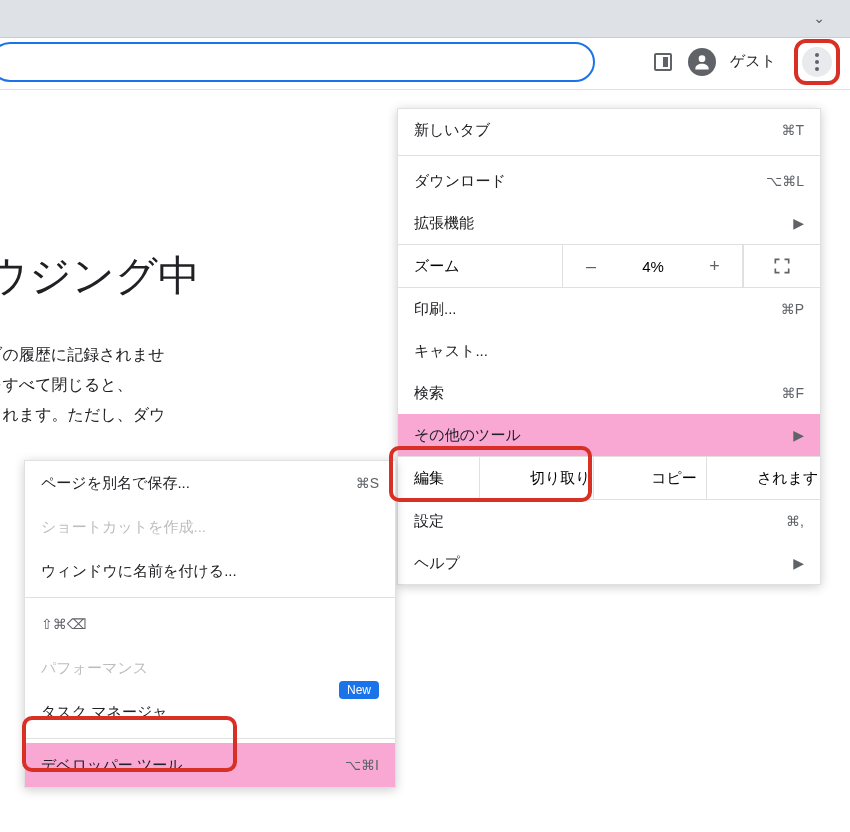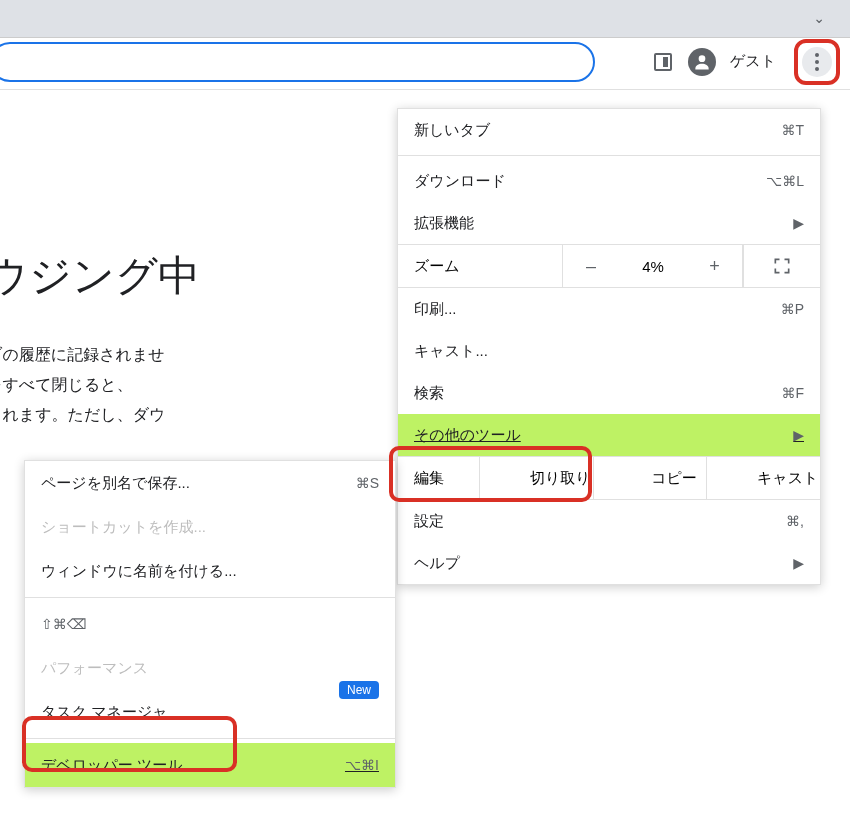--- a/index.html
+++ b/index.html
@@ -121,21 +121,21 @@
       padding: 0 16px;
       font-size: 15px;
       color: #202124;
       cursor: pointer;
     }
     .menu-item.disabled { color: #bdbdbd; cursor: default; }
     .menu-item .label { flex: 1; }
     .menu-item .shortcut { color: #5f6368; font-size: 14px; }
     .menu-item .arrow { color: #5f6368; font-size: 14px; }
     .menu-sep { height: 1px; background: #e0e0e0; margin: 4px 0; }
-    .menu-item.highlight { background: #bef264; text-decoration: underline; }
+    .menu-item.highlight { background: #f9a8d4; }
     .redbox-overlay {
       position: absolute;
       border: 4px solid #d93025;
       border-radius: 10px;
       pointer-events: none;
       z-index: 10;
     }
     .zoom-row {
       display: flex;
       align-items: stretch;
@@ -281,21 +281,21 @@
     <span class="shortcut">⌘F</span>
   </div>
   <div class="menu-item highlight">
     <span class="label">その他のツール</span>
     <span class="arrow">▶</span>
   </div>
   <div class="edit-row">
     <div class="edit-label">編集</div>
     <div class="edit-btn">切り取り</div>
     <div class="edit-btn">コピー</div>
-    <div class="edit-btn">キャスト</div>
+    <div class="edit-btn">されます</div>
   </div>
   <div class="menu-item">
     <span class="label">設定</span>
     <span class="shortcut">⌘,</span>
   </div>
   <div class="menu-item">
     <span class="label">ヘルプ</span>
     <span class="arrow">▶</span>
   </div>
 </div>

